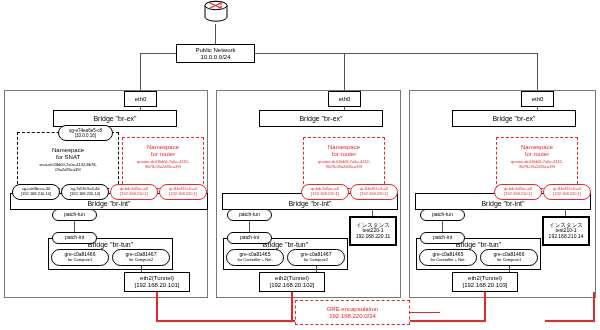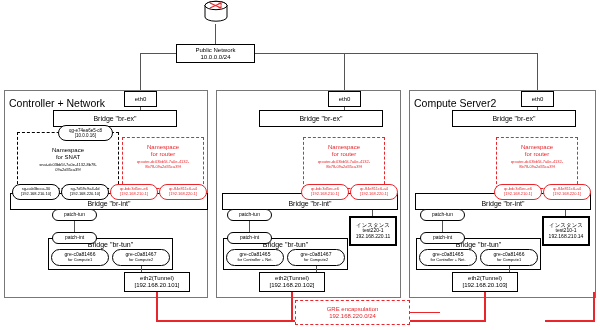--- a/index.html
+++ b/index.html
@@ -52,21 +52,20 @@
   </div>
 
   <div class="line" style="left:140px;top:53px;width:36px;height:1px;"></div>
   <div class="line" style="left:255px;top:53px;width:283px;height:1px;"></div>
 
   <div class="line" style="left:140px;top:53px;width:1px;height:38px;"></div>
   <div class="line" style="left:344px;top:53px;width:1px;height:38px;"></div>
   <div class="line" style="left:537px;top:53px;width:1px;height:38px;"></div>
 
   <div class="hostbox" style="left:4px;top:90px;width:204px;height:208px;"></div>
-  <div class="hostTitle" style="left:9px;top:97px;">Controller + Network</div>
 
   <div class="node box" style="left:124px;top:91px;width:33px;height:16px;">
     <div class="t6">eth0</div>
   </div>
 
   <div class="node box" style="left:53px;top:110px;width:124px;height:17px;">
     <div class="t7">Bridge "br-ex"</div>
   </div>
   <div class="line" style="left:140px;top:107px;width:1px;height:3px;"></div>
 
@@ -196,21 +195,20 @@
   </div>
 
   <div class="node box2" style="left:349px;top:216px;width:48px;height:30px;">
     <div class="t55">インスタンス</div>
     <div class="t5">test220-1</div>
     <div class="t5">192.168.220.11</div>
   </div>
   <div class="line" style="left:372px;top:210px;width:1px;height:6px;"></div>
 
   <div class="hostbox" style="left:409px;top:90px;width:187px;height:208px;"></div>
-  <div class="hostTitle" style="left:414px;top:97px;">Compute Server2</div>
 
   <div class="node box" style="left:521px;top:91px;width:33px;height:16px;">
     <div class="t6">eth0</div>
   </div>
 
   <div class="node box" style="left:452px;top:110px;width:124px;height:17px;">
     <div class="t7">Bridge "br-ex"</div>
   </div>
   <div class="line" style="left:537px;top:107px;width:1px;height:3px;"></div>
 

